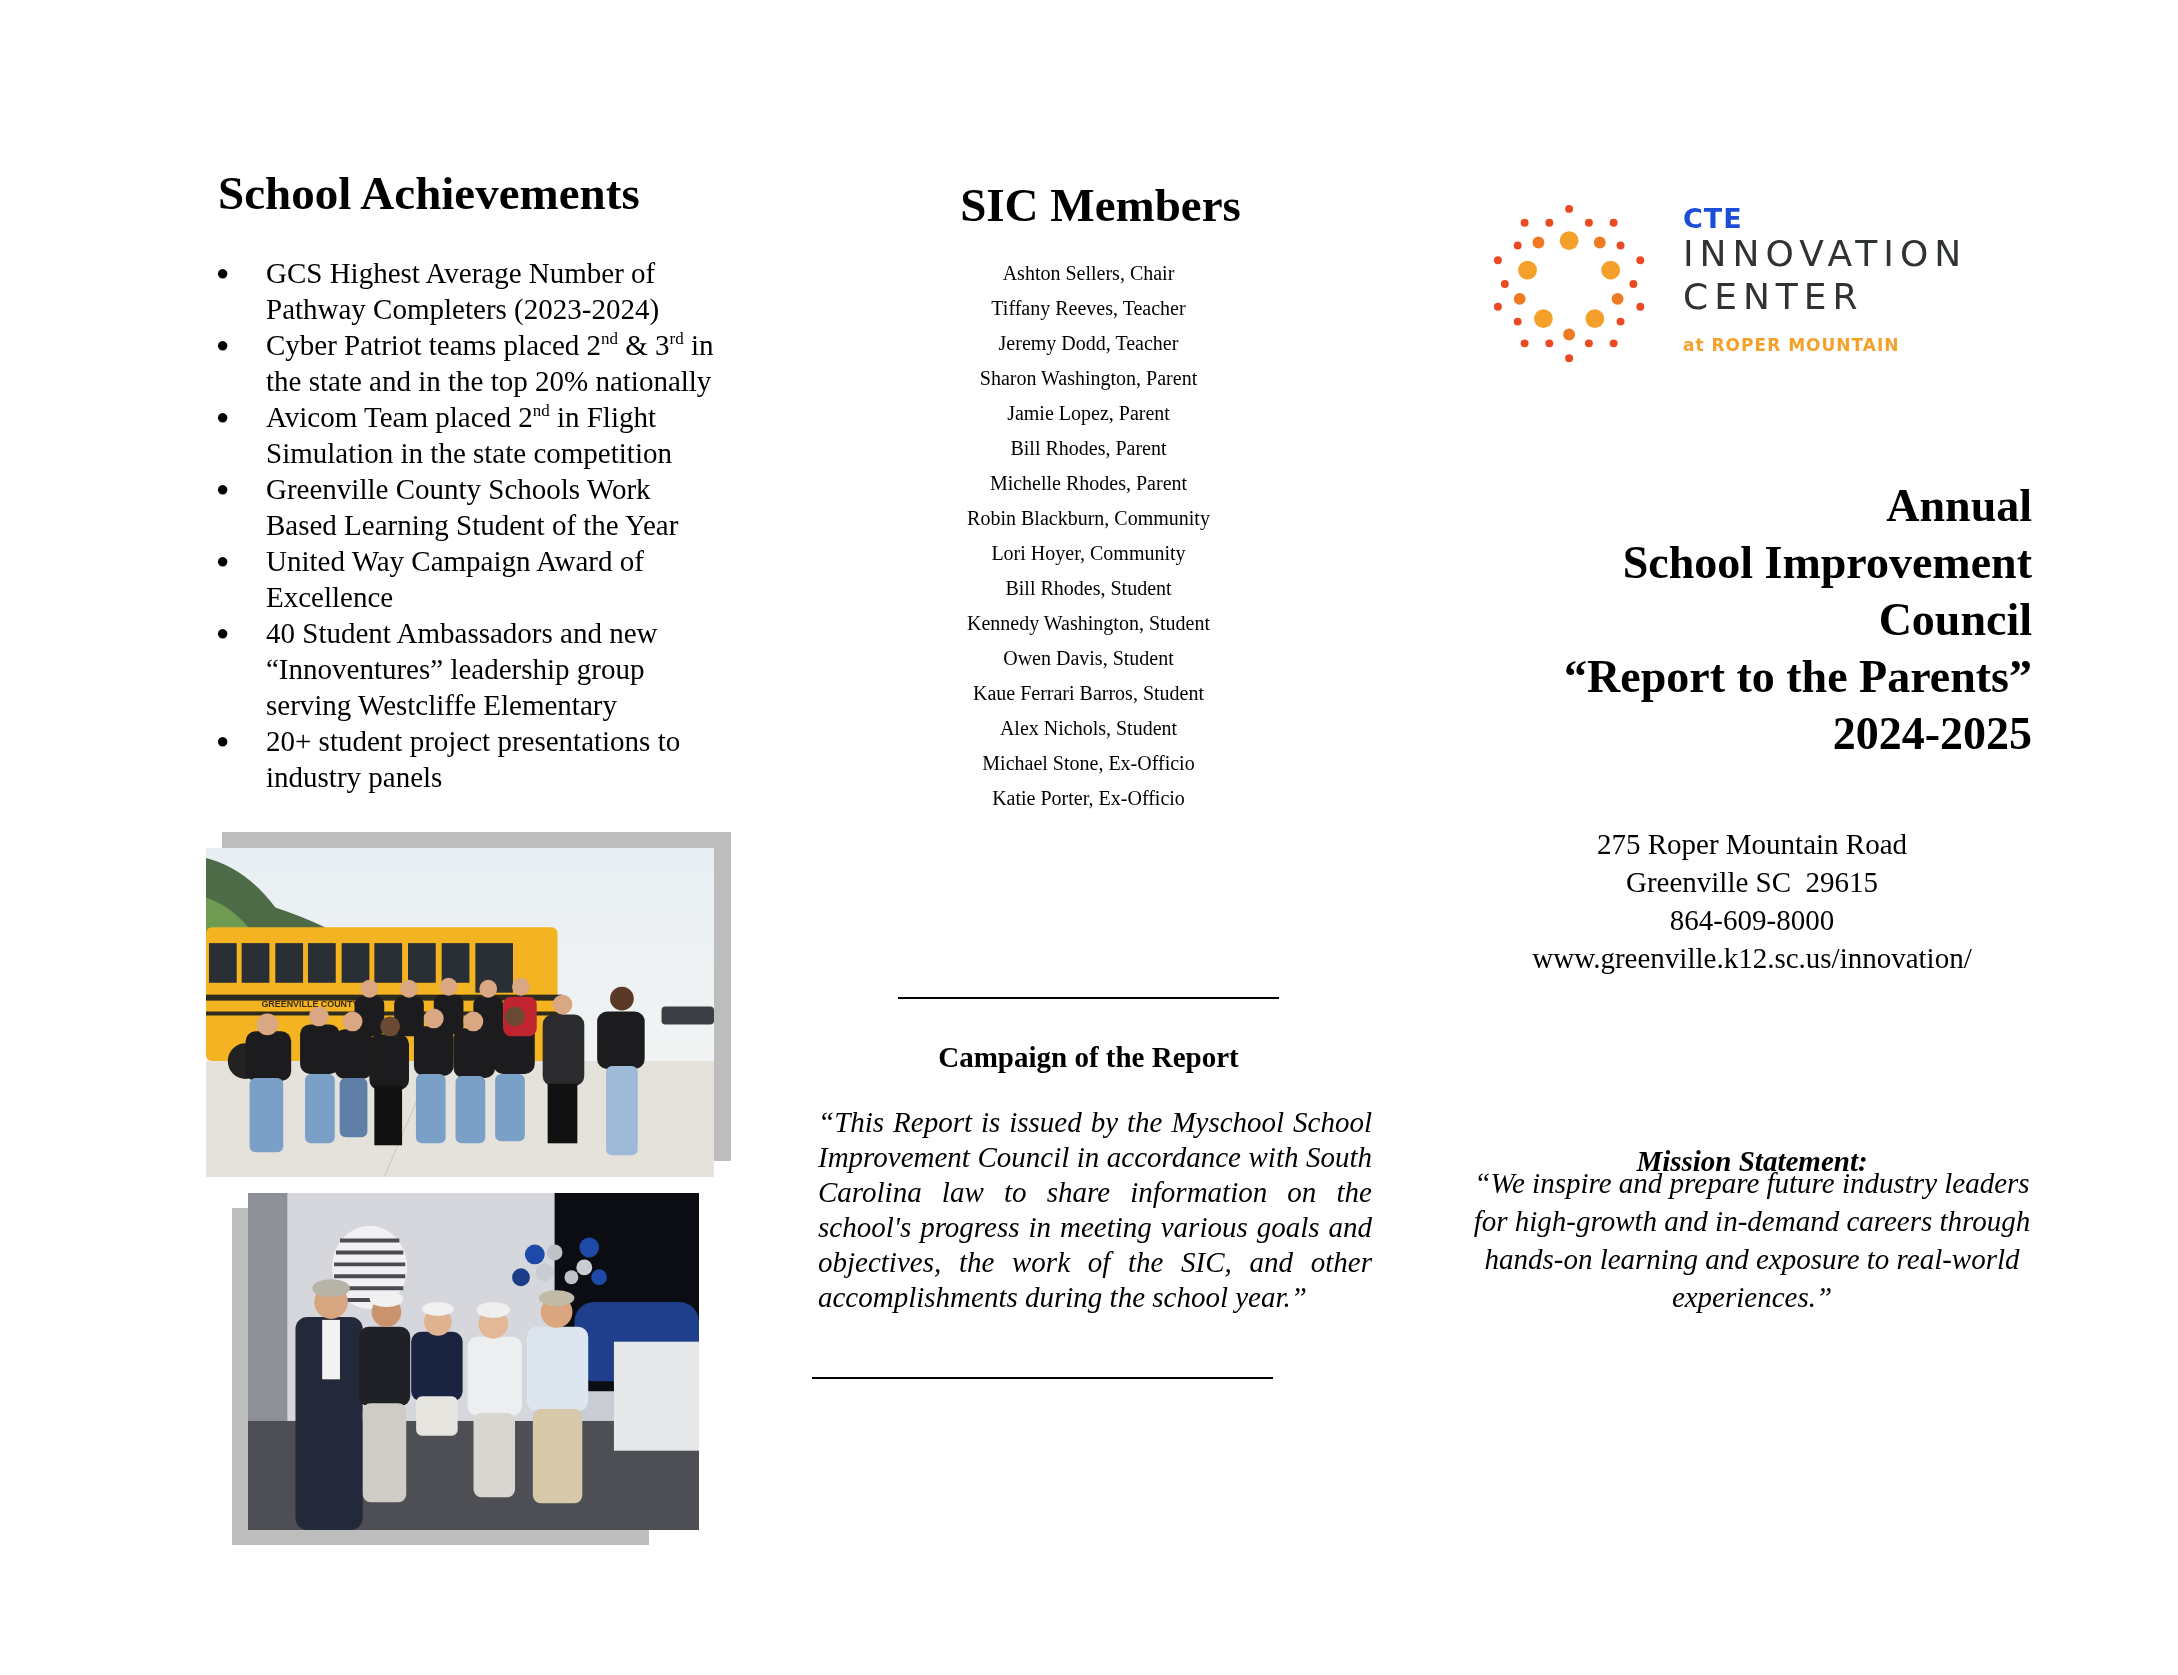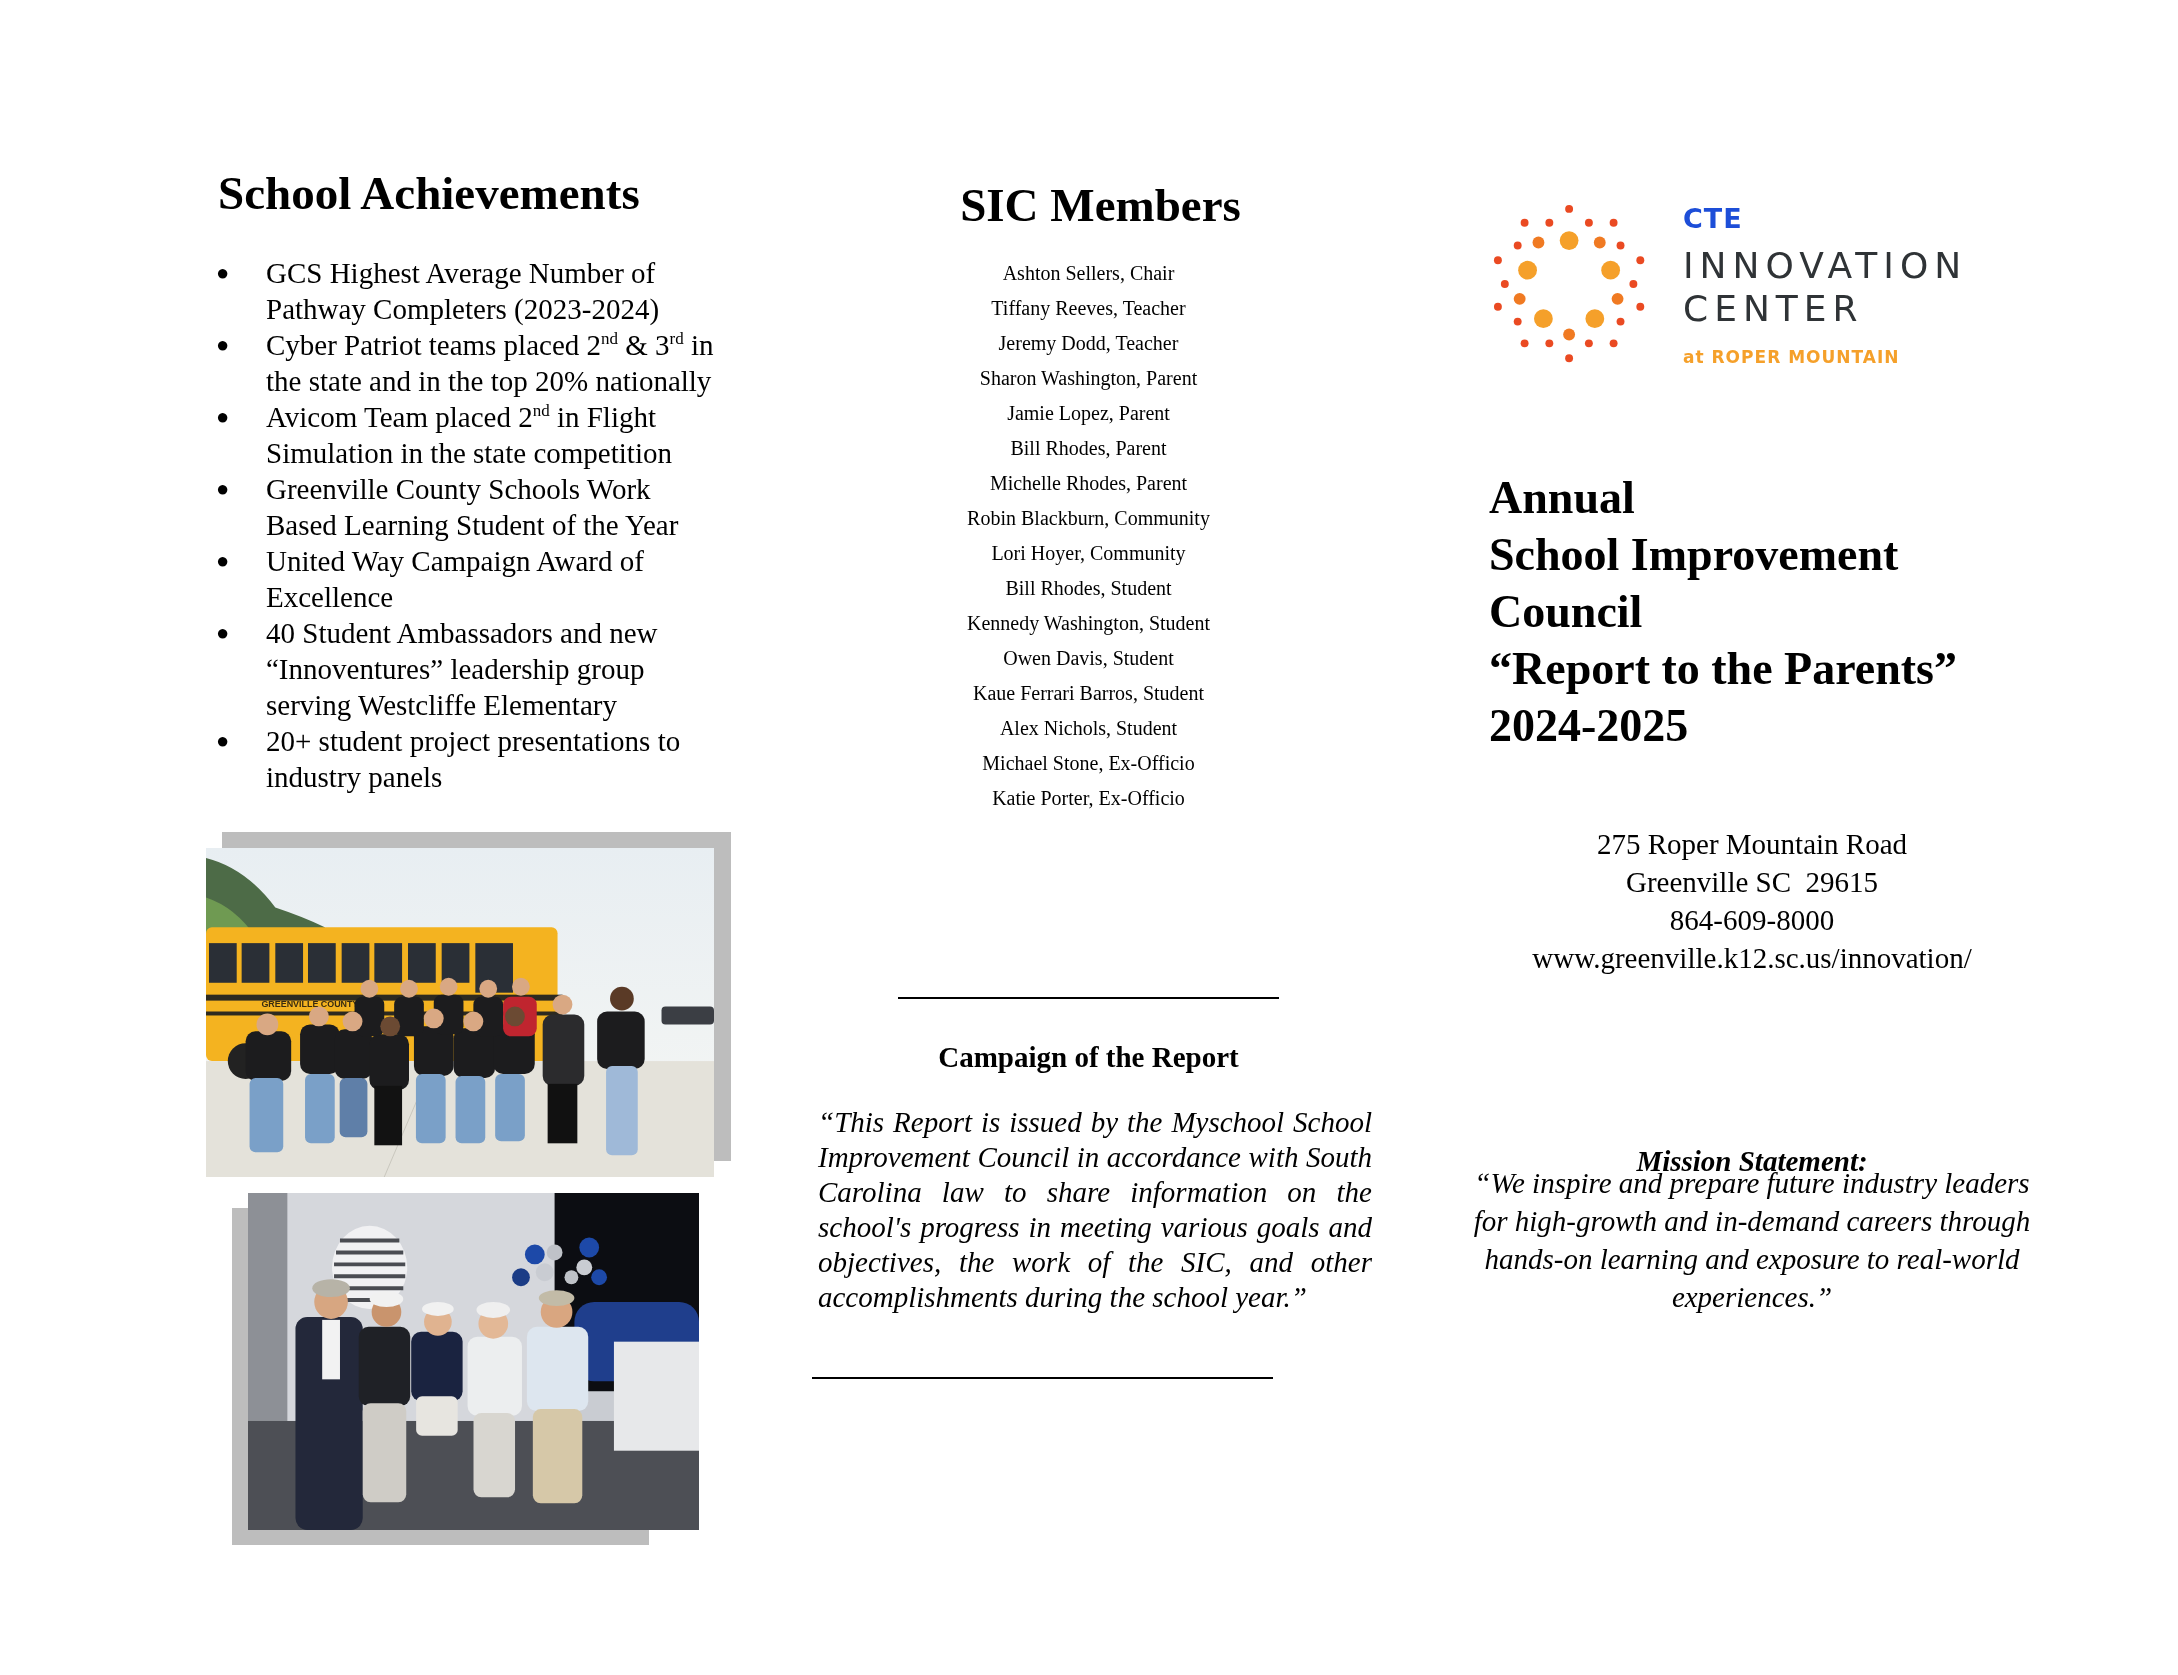--- a/index.html
+++ b/index.html
@@ -22,24 +22,24 @@
   .h-mid { left: 851px; width: 475px; top: 166px; text-align: center; font-size: 47px; font-weight: bold; line-height: 55px; margin: 12px; }
   .members { left: 851px; width: 475px; top: 256px; text-align: center; font-size: 20px; line-height: 35px; margin: 0; padding: 0; list-style: none; }
   .rule { height: 0; border-top: 2px solid #000; }
   .purpose-h { left: 851px; width: 475px; top: 1037px; text-align: center; font-size: 29px; font-weight: bold; line-height: 40px; margin: 0; }
   .purpose-p { left: 818px; width: 554px; top: 1105px; font-size: 29px; line-height: 35px; font-style: italic; text-align: justify; text-align-last: left; margin: 0; }
 
   
   .logo-svg { left: 1490px; top: 198px; width: 178px; height: 178px; }
   .logo-text { left: 1683px; top: 206px; font-family: "DejaVu Sans", "Liberation Sans", sans-serif; }
   .logo-cte { color: #1d4ed8; font-size: 27px; font-weight: bold; letter-spacing: 1px; line-height: 26px; }
-  .logo-main { color: #2f3336; font-size: 36px; letter-spacing: 6px; line-height: 43px; margin-top: 12px; }
+  .logo-main { color: #2f3336; font-size: 36px; letter-spacing: 6px; line-height: 43px; margin-top: 0; }
   .logo-sub { color: #f5a02a; font-size: 17px; font-weight: bold; letter-spacing: 1px; line-height: 22px; margin-top: 16px; }
 
-  .title-block { left: 1485px; width: 535px; top: 465px; text-align: left; font-size: 46px; font-weight: bold; line-height: 57px; margin: 4px; }
+  .title-block { left: 1485px; width: 535px; top: 465px; text-align: right; font-size: 46px; font-weight: bold; line-height: 57px; margin: 12px; }
   .title-block div { white-space: nowrap; }
   .address { left: 1465px; width: 574px; top: 825px; text-align: center; font-size: 29px; line-height: 38px; margin: 0; }
   .mission-h { left: 1465px; width: 574px; top: 1142px; text-align: center; font-size: 29px; line-height: 38px; font-weight: bold; font-style: italic; margin: 0; }
   .mission-p { left: 1465px; width: 574px; top: 1164px; text-align: center; font-size: 29px; line-height: 38px; font-style: italic; margin: 0; }
 </style>
 </head>
 <body>
 
 <h1 class="abs h-left">School Achievements</h1>
 

